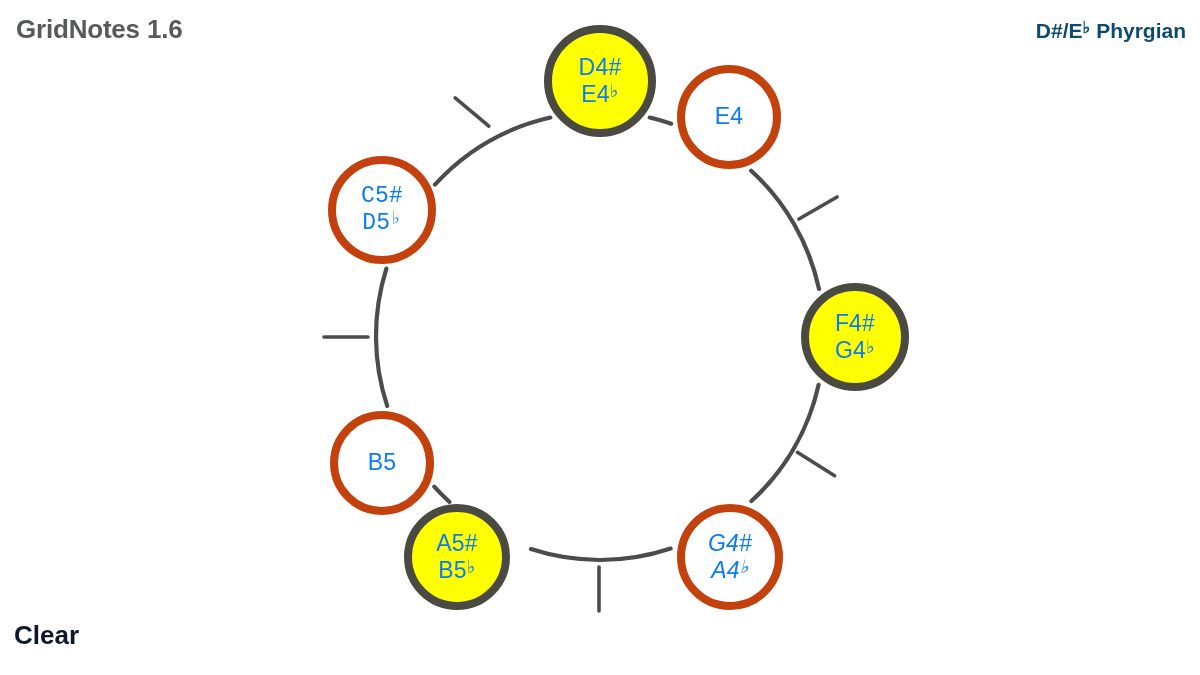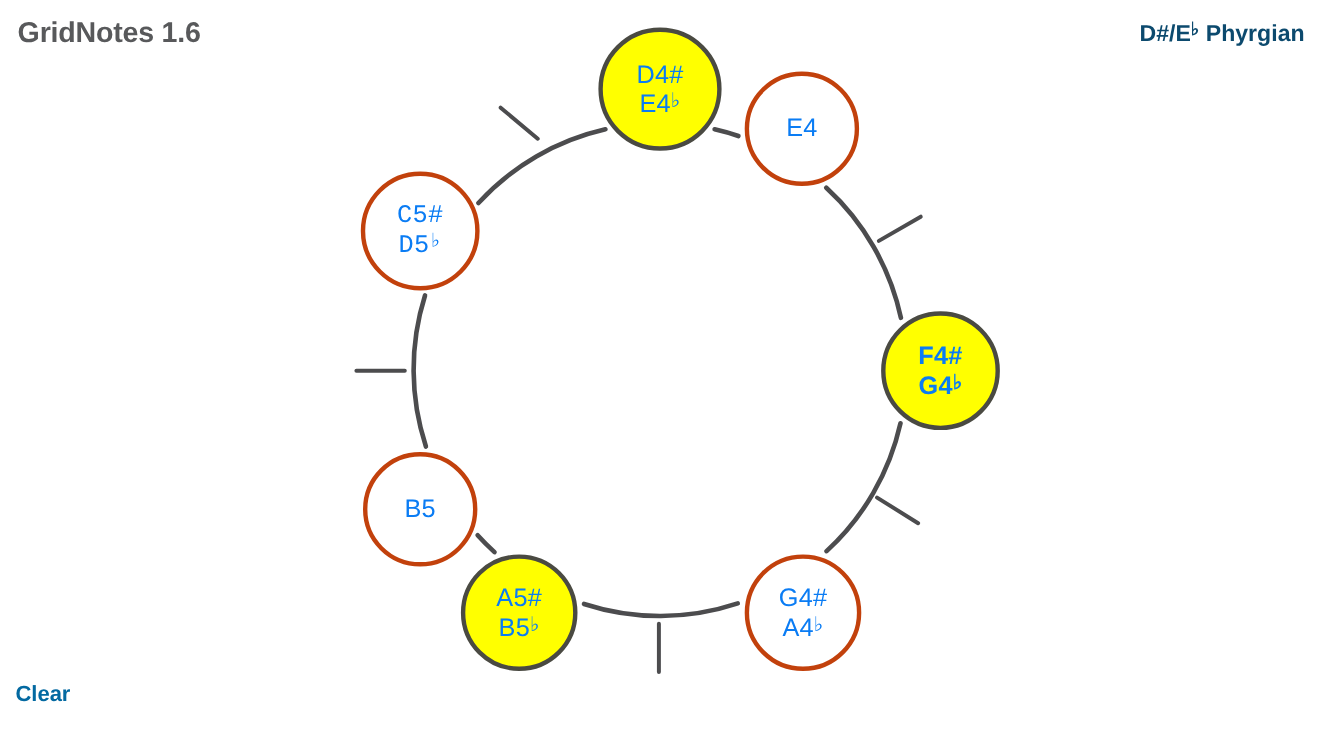--- a/index.html
+++ b/index.html
@@ -42,23 +42,23 @@
     font-size: 0.78em;
     vertical-align: 0.30em;
     line-height: 1;
   }
 
   
   #clear-button {
     position: absolute;
     left: 14px;
     top: 620px;
-    font-size: 20px;
+    font-size: 26px;
     font-weight: bold;
-    color: #0369a1;
+    color: #0f172a;
     cursor: pointer;
     user-select: none;
     white-space: nowrap;
   }
 
   
   #note-wheel {
     position: absolute;
     left: 0;
     top: 0;
@@ -78,21 +78,21 @@
     stroke: #4c4c4e;
     stroke-linecap: round;
   }
   .arc-path { stroke-width: 4.2; }
   .tick-mark { stroke-width: 3.6; }
 
   .note-circle {
     position: absolute;
     border-radius: 50%;
     box-sizing: border-box;
-    border: 4px solid #c2410c;
+    border: 8px solid #c2410c;
     background: #ffffff;
     display: flex;
     flex-direction: column;
     align-items: center;
     justify-content: center;
     cursor: pointer;
     user-select: none;
     line-height: 1.12;
   }
   .note-circle.selected {
@@ -143,29 +143,29 @@
       </g>
   </svg>
   <div id="circle-host">
       <div class="note-circle selected" style="left: 544px; top: 25px; width: 112px; height: 112px;">
         <div class="note-label">D4#</div>
         <div class="note-label flat-row"><span>E4</span><span class="acc">♭</span></div>
       </div>
       <div class="note-circle" style="left: 677px; top: 65px; width: 104px; height: 104px;">
         <div class="note-label">E4</div>
       </div>
-      <div class="note-circle selected" style="left: 801px; top: 283px; width: 108px; height: 108px; font-weight: bold;">
+      <div class="note-circle selected" style="left: 801px; top: 283px; width: 108px; height: 108px;">
         <div class="note-label">F4#</div>
         <div class="note-label flat-row"><span>G4</span><span class="acc">♭</span></div>
       </div>
-      <div class="note-circle" style="left: 677px; top: 504px; width: 106px; height: 106px;">
+      <div class="note-circle" style="left: 677px; top: 504px; width: 106px; height: 106px; font-style: italic;">
         <div class="note-label">G4#</div>
         <div class="note-label flat-row"><span>A4</span><span class="acc">♭</span></div>
       </div>
-      <div class="note-circle selected" style="left: 419px; top: 504px; width: 106px; height: 106px;">
+      <div class="note-circle selected" style="left: 404px; top: 504px; width: 106px; height: 106px;">
         <div class="note-label">A5#</div>
         <div class="note-label flat-row"><span>B5</span><span class="acc">♭</span></div>
       </div>
       <div class="note-circle" style="left: 330px; top: 411px; width: 104px; height: 104px;">
         <div class="note-label">B5</div>
       </div>
       <div class="note-circle" style="left: 328px; top: 156px; width: 108px; height: 108px; font-family: Liberation Mono, monospace;">
         <div class="note-label">C5#</div>
         <div class="note-label flat-row"><span>D5</span><span class="acc">♭</span></div>
       </div>

